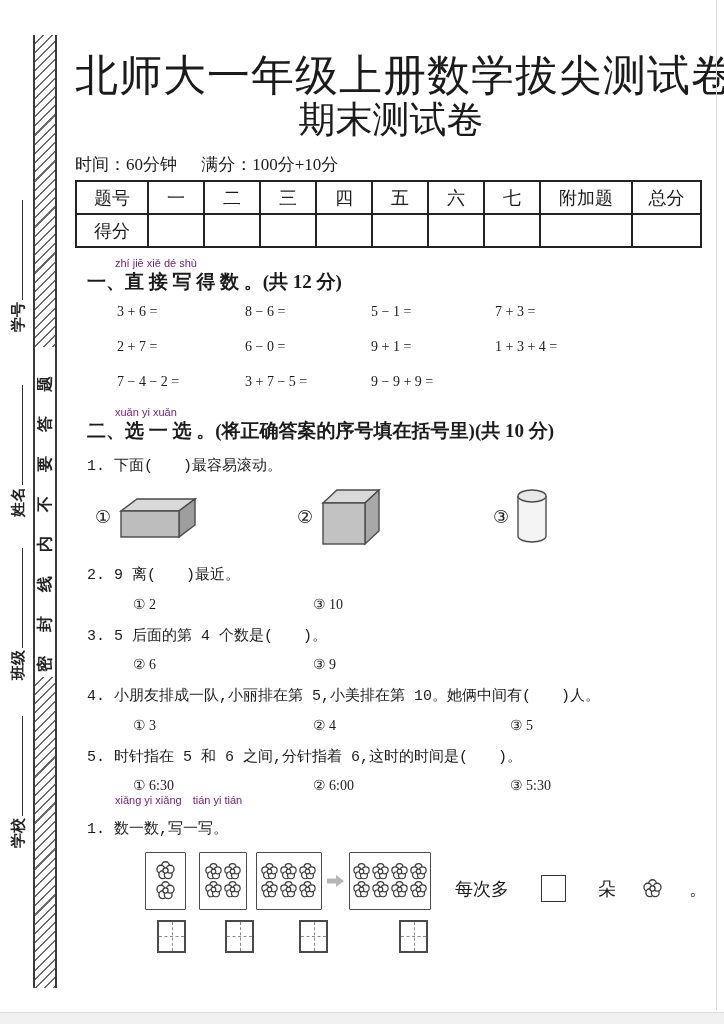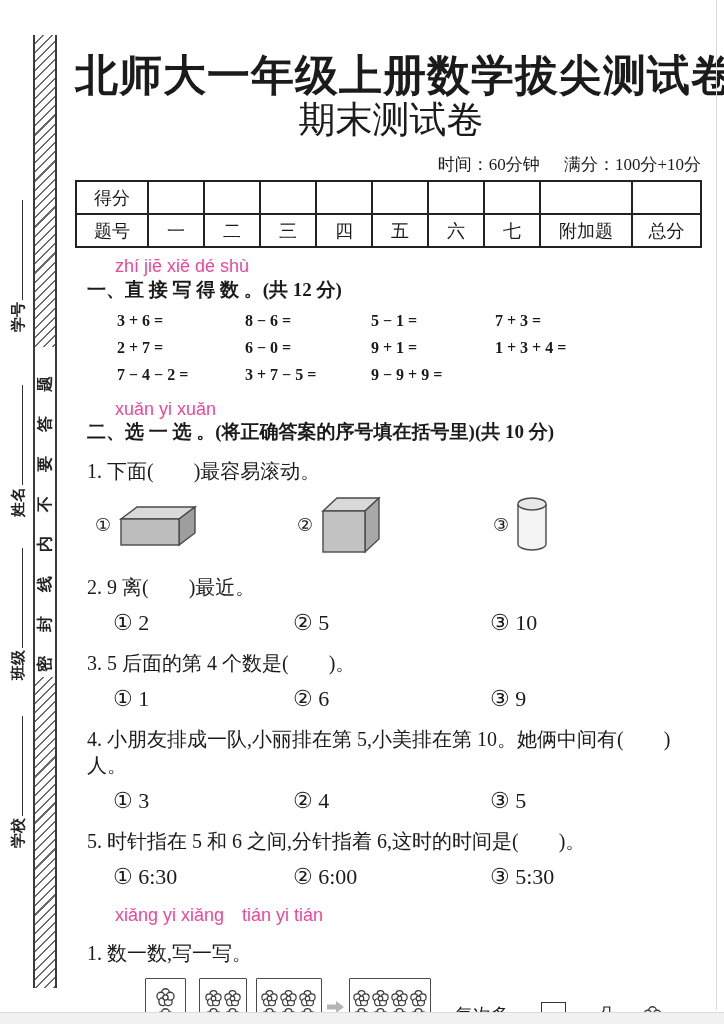--- a/index.html
+++ b/index.html
@@ -38,51 +38,51 @@
     display:inline-block;width:100px;height:13px;
     border-bottom:1.2px solid #333;vertical-align:baseline;margin-left:2px;
   }
   .sf1{top:242px;} .sf2{top:427px;} .sf3{top:590px;} .sf4{top:758px;}
   
   #right-edge-line{position:absolute;left:716px;top:0;bottom:14px;width:1px;background:#dadada;}
   #bottom-bar{position:absolute;left:0;right:0;bottom:0;height:11px;background:#f1f1f1;border-top:1px solid #dcdcdc;}
   
   #content{position:absolute;left:75px;top:0;width:632px;}
   #page-title{
-    margin:52px 0 0 0;text-align:center;font-size:43px;font-weight:bold;
+    margin:52px 0 0 0;text-align:center;font-size:43px;font-weight:normal;
     letter-spacing:1px;line-height:1.1;white-space:nowrap;
   }
   #page-subtitle{margin:2px 0 0 0;text-align:center;font-size:37px;font-weight:normal;line-height:1.05;}
-  #info-line{margin:13px 6px 4px 0;text-align:right;font-size:17px;}
+  #info-line{margin:13px 6px 4px 0;text-align:left;font-size:17px;}
   #info-line .gap{display:inline-block;width:20px;}
   
   #score-table{border-collapse:collapse;width:625px;table-layout:fixed;margin-top:3px;}
   #score-table td{
     border:2px solid #222;height:31px;text-align:center;font-size:18px;
     padding:0;overflow:hidden;
   }
   #score-table col.c-label{width:72px;}
   #score-table col.c-num{width:56px;}
   #score-table col.c-extra{width:92px;}
   #score-table col.c-total{width:69px;}
   
   .pinyin{
     font-family:"Liberation Sans","DejaVu Sans",sans-serif;
-    font-size:18px;color:#ec4899;margin:0 0 0 40px;line-height:1.1;
+    font-size:11px;color:#701a75;margin:0 0 0 40px;line-height:1.1;
   }
   .sec-heading{font-size:19px;font-weight:bold;margin:1px 0 0 12px;line-height:1.25;}
   .sec1-pinyin{margin-top:9px;}
   #problems{
     display:grid;grid-template-columns:128px 126px 124px auto;
-    margin:10px 0 0 42px;row-gap:9px;font-size:16px;font-weight:bold;
-  }
-  .q-text{font-size:20px;margin:14px 0 0 12px;line-height:1.3;}
+    margin:10px 0 0 42px;row-gap:19px;font-size:14px;
+  }
+  .q-text{font-size:15px;margin:14px 0 0 12px;line-height:1.3;font-family:Liberation Mono, monospace;}
   .opt-row{
     display:grid;grid-template-columns:180px 197px auto;
-    margin:10px 0 0 38px;font-size:22px;
+    margin:10px 0 0 58px;font-size:14px;
   }
   .shape-row{
     display:grid;grid-template-columns:202px 196px auto;
     margin:10px 0 0 20px;align-items:center;
   }
   .shape-cell{display:flex;align-items:center;gap:6px;}
   .circ-num{font-family:"DejaVu Sans",sans-serif;font-size:18px;}
   
   #fl-row{display:flex;align-items:center;margin:12px 0 0 70px;}
   .fbox{
@@ -161,42 +161,42 @@
         <col class="c-num">
         <col class="c-num">
       <col class="c-num">
         <col class="c-num">
         <col class="c-num">
         <col class="c-extra">
         <col class="c-total">
     </colgroup>
     <tbody>
         <tr>
-      <td>得分</td>
-      <td></td>
-          <td></td>
-      <td></td>
-          <td></td>
-      <td></td>
-          <td></td>
-      <td></td>
-          <td></td>
-      <td></td>
-    </tr>
-    <tr>
       <td>题号</td>
       <td>一</td>
       <td>二</td>
       <td>三</td>
       <td>四</td>
       <td>五</td>
       <td>六</td>
       <td>七</td>
       <td>附加题</td>
       <td>总分</td>
+    </tr>
+    <tr>
+      <td>得分</td>
+      <td></td>
+          <td></td>
+      <td></td>
+          <td></td>
+      <td></td>
+          <td></td>
+      <td></td>
+          <td></td>
+      <td></td>
     </tr>
   </tbody>
     </table>
 
   <div class="pinyin sec1-pinyin">zhí jiē xiě dé shù</div>
   <div class="sec-heading">一、直 接 写 得 数 。(共 12 分)</div>
   <div id="problems">
     <span>3 + 6 =</span>
     <span>8 − 6 =</span>
     <span>5 − 1 =</span>
@@ -236,46 +236,44 @@
       <svg class="shape-svg" width="34" height="58" viewBox="0 0 34 58">
         <path d="M3,9 L3,49 A14,6 0 0 0 31,49 L31,9" fill="#f4f4f4" stroke="#4a4a4a" stroke-width="1.4"></path>
         <ellipse cx="17" cy="9" rx="14" ry="6" fill="#e8e8e8" stroke="#4a4a4a" stroke-width="1.4"></ellipse>
       </svg>
     </div>
   </div>
 
   <div class="q-text" style="margin-top:20px">2. 9 离(　　)最近。</div>
   <div class="opt-row">
     <span>① 2</span>
-    <span>② 5</span>
     <span>③ 10</span>
   </div>
 
   <div class="q-text">3. 5 后面的第 4 个数是(　　)。</div>
   <div class="opt-row">
-    <span>① 1</span>
     <span>② 6</span>
     <span>③ 9</span>
   </div>
 
   <div class="q-text">4. 小朋友排成一队,小丽排在第 5,小美排在第 10。她俩中间有(　　)人。</div>
   <div class="opt-row">
     <span>① 3</span>
     <span>② 4</span>
     <span>③ 5</span>
   </div>
 
   <div class="q-text">5. 时针指在 5 和 6 之间,分针指着 6,这时的时间是(　　)。</div>
   <div class="opt-row">
     <span>① 6:30</span>
     <span>② 6:00</span>
     <span>③ 5:30</span>
   </div>
 
-  <div class="pinyin" style="margin-top:16px">xiǎng yi xiǎng　tián yi tián</div>
+  <div class="pinyin" style="">xiǎng yi xiǎng　tián yi tián</div>
   <div class="q-text">1. 数一数,写一写。</div>
 
   <div id="fl-row">
     <div class="fbox fb1">
         <svg class="flower" viewBox="0 0 20 20">
           <use href="#flower-sym"></use>
         </svg>
         <svg class="flower" viewBox="0 0 20 20">
           <use href="#flower-sym"></use>
         </svg>

